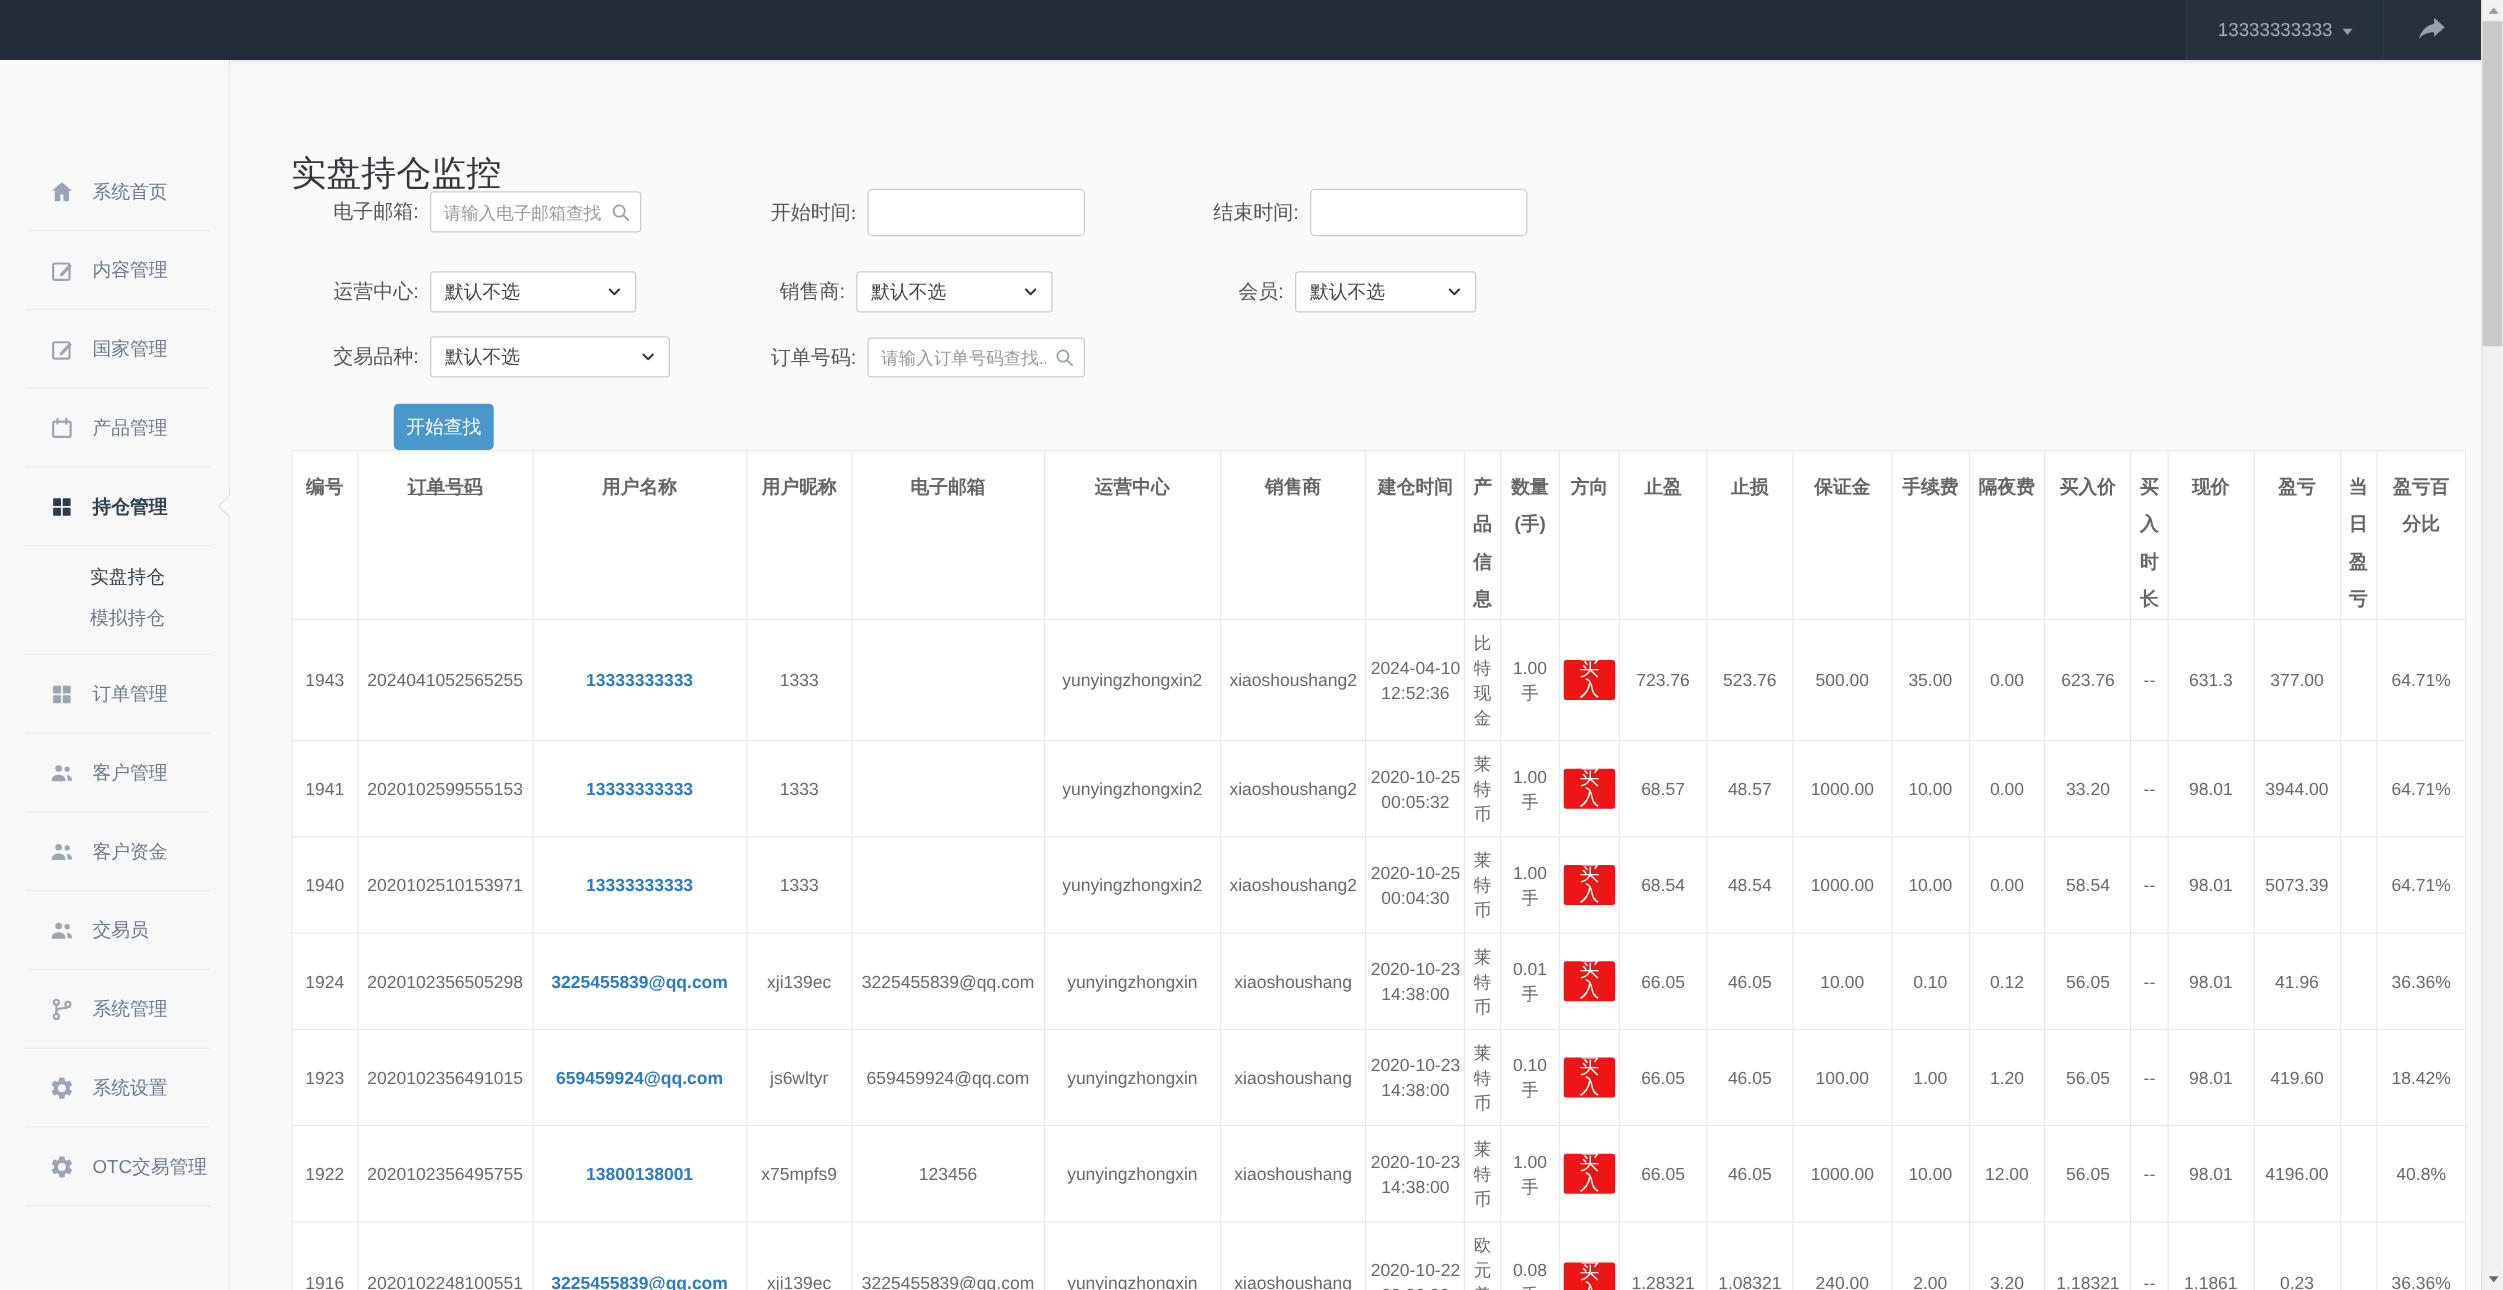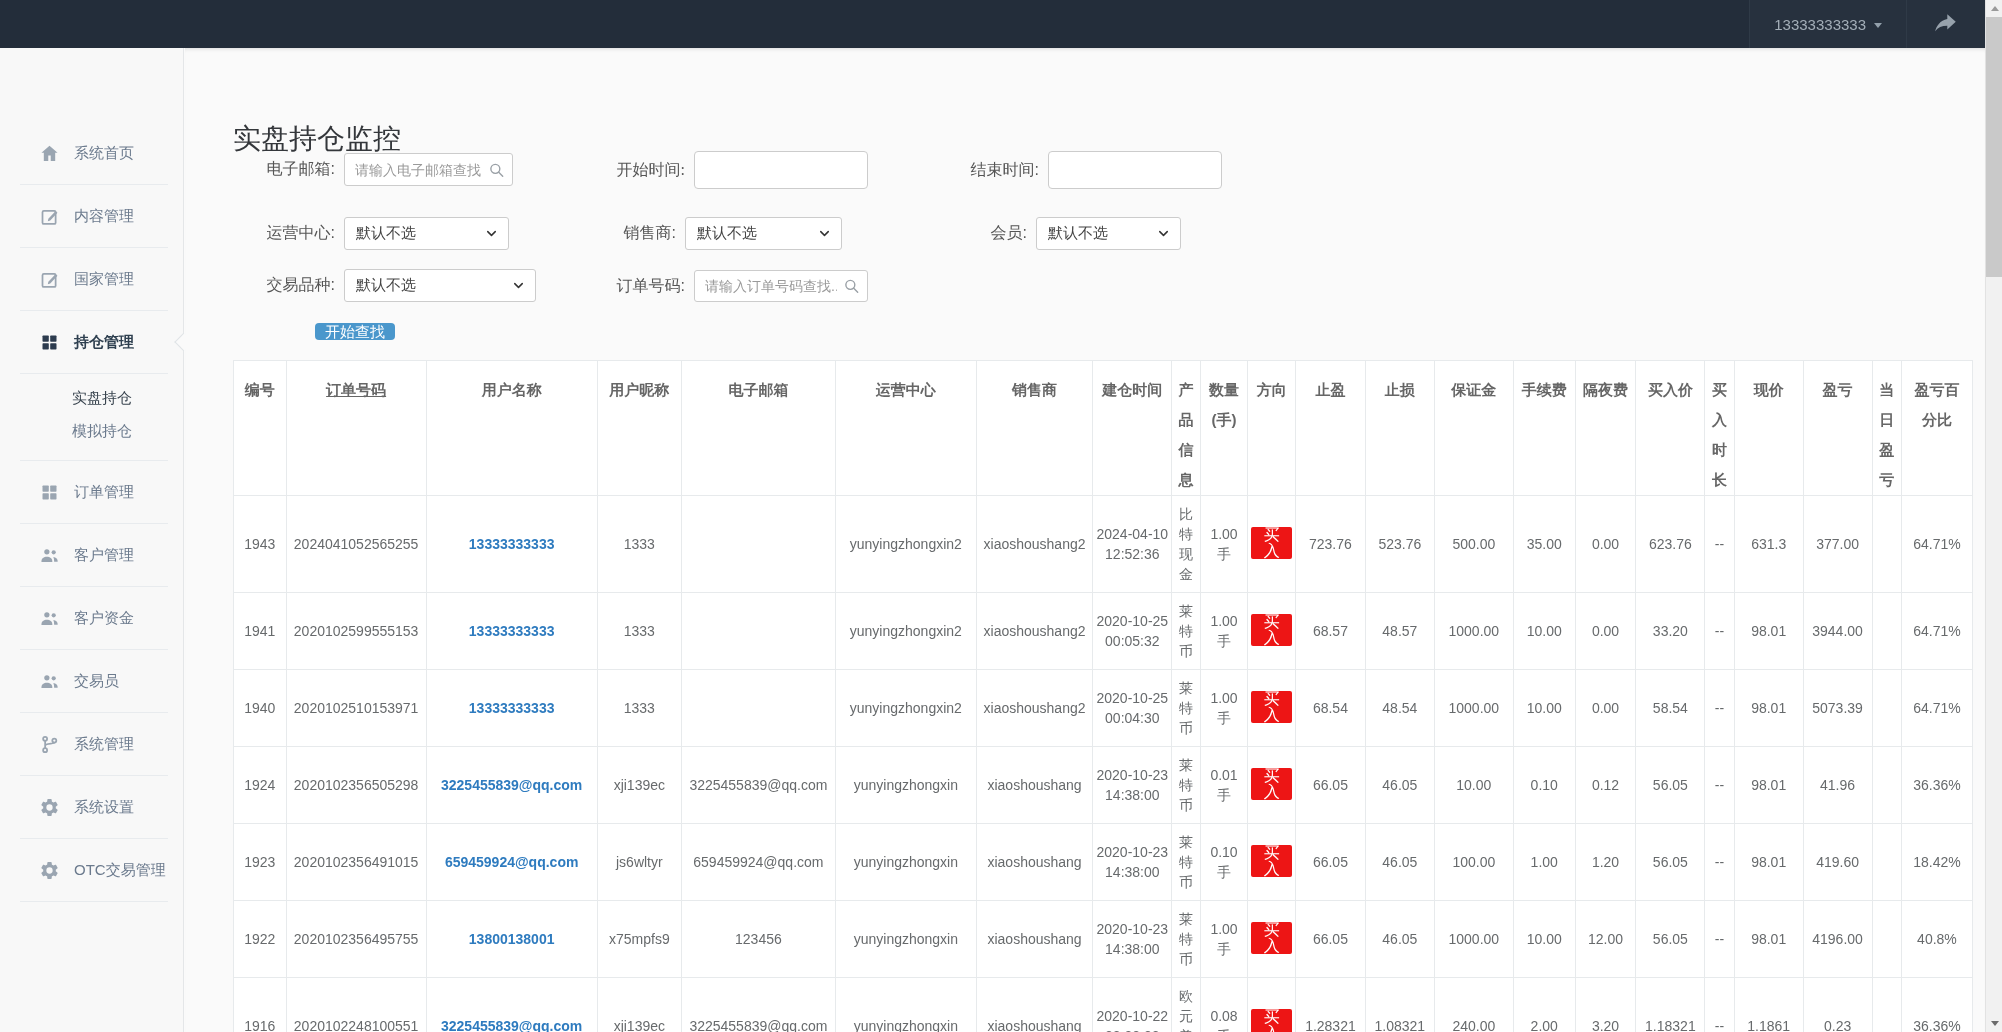--- a/index.html
+++ b/index.html
@@ -44,21 +44,21 @@
   .fgroup { position:absolute; display:flex; align-items:center; }
   .flabel { position:absolute; right:100%; margin-right:9px; white-space:nowrap; color:#555; font-size:16px; }
   .input-wrap { position:relative; }
   .f-input { width:100%; height:33px; border:1px solid #ccc; border-radius:3px; background:#fff; padding:0 30px 0 10px; font-size:14px; color:#333; font-family:inherit; }
   .f-input::placeholder { color:#9a9a9a; }
   .search-ic { position:absolute; right:8px; top:50%; transform:translateY(-50%); width:17px; height:17px; color:#9aa0a6; }
   .f-date { height:38px; border:1px solid #ccc; border-radius:4px; background:#fff; padding:0 10px; font-size:14px; color:#333; font-family:inherit; }
   .f-select { height:33px; border:1px solid #ccc; border-radius:3px; background:#fff; display:flex; align-items:center; justify-content:space-between; padding:0 9px 0 11px; font-size:15px; color:#444; cursor:pointer; }
   .f-select svg { width:15px; height:15px; color:#333; }
 
-  .search-btn { position:absolute; left:130px; top:275px; width:80px; height:17px; background:#4a97cc; border:none; border-radius:4px; color:#fff; font-size:15px; font-family:inherit; cursor:pointer; }
+  .search-btn { position:absolute; left:130px; top:275px; width:80px; height:37px; background:#4a97cc; border:none; border-radius:4px; color:#fff; font-size:15px; font-family:inherit; cursor:pointer; }
 
   
   .tbl-wrap { position:absolute; left:48px; top:312px; width:1740px; }
   table { border-collapse:collapse; table-layout:fixed; width:1740px; background:#fff; font-size:14px; color:#676a6c; }
   th, td { border:1px solid #e7eaec; text-align:center; word-break:break-word; }
   th { height:128px; vertical-align:top; padding:14px 6px 0 6px; font-size:15px; font-weight:bold; color:#666; line-height:30px; }
   td { height:76px; vertical-align:middle; padding:8px 3px; line-height:20px; background:#fff; }
   .hdr-sort { text-decoration:underline; cursor:pointer;text-align:right; }
   .cell-link { color:#2e7bbf; font-weight:bold; text-decoration:none; cursor:pointer; }
   .badge { display:inline-block; background:#ed1515; color:#fff; font-size:16px; line-height:1; padding:0 5px; border-radius:2px; }
@@ -101,20 +101,29 @@
         <span class="s-label">内容管理</span>
       </div>
       <div class="side-item">
         <span class="s-icon">
           <svg viewBox="0 0 24 24" fill="none" stroke="currentColor" stroke-width="2">
             <rect x="4" y="5.5" width="15" height="15" rx="1.5"></rect>
             <path d="M10.7 14.6l8.3-8.8 2.1 2-8.3 8.8-2.7.7z" fill="currentColor" stroke="none"></path>
           </svg>
         </span>
         <span class="s-label">国家管理</span>
+      </div>
+      <div class="side-item">
+        <span class="s-icon">
+          <svg viewBox="0 0 24 24" fill="none" stroke="currentColor" stroke-width="2">
+            <rect x="4" y="6" width="16" height="14" rx="1.5"></rect>
+            <path d="M8 3.5v4.5M16 3.5v4.5" stroke-linecap="round"></path>
+          </svg>
+        </span>
+        <span class="s-label">产品管理</span>
       </div>
       <div class="side-item active">
         <span class="s-icon">
           <svg viewBox="0 0 24 24" fill="currentColor">
             <rect x="4" y="4" width="7.2" height="7.2" rx="0.8"></rect>
             <rect x="12.8" y="4" width="7.2" height="7.2" rx="0.8"></rect>
             <rect x="4" y="12.8" width="7.2" height="7.2" rx="0.8"></rect>
             <rect x="12.8" y="12.8" width="7.2" height="7.2" rx="0.8"></rect>
           </svg>
         </span>

